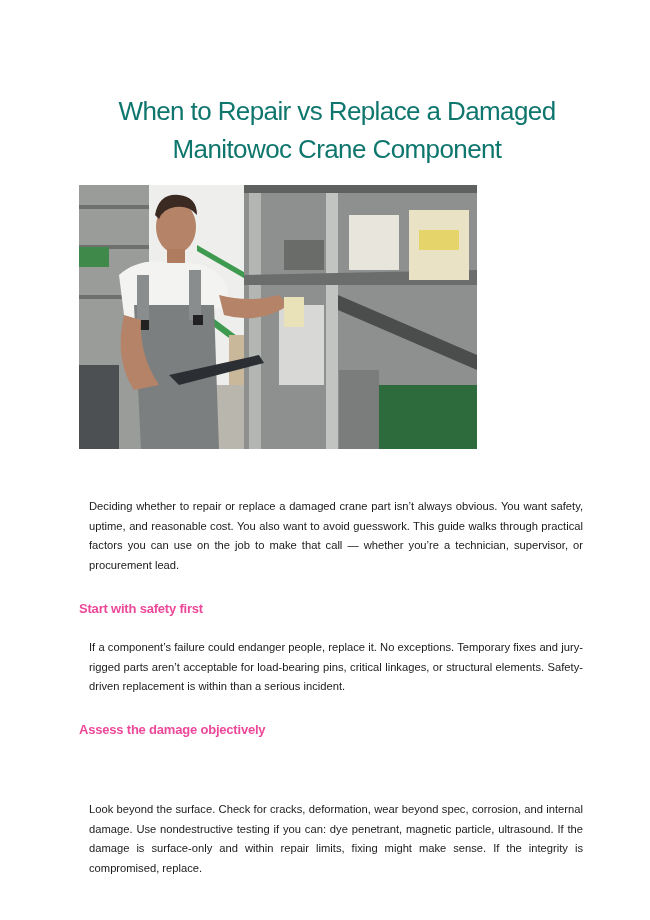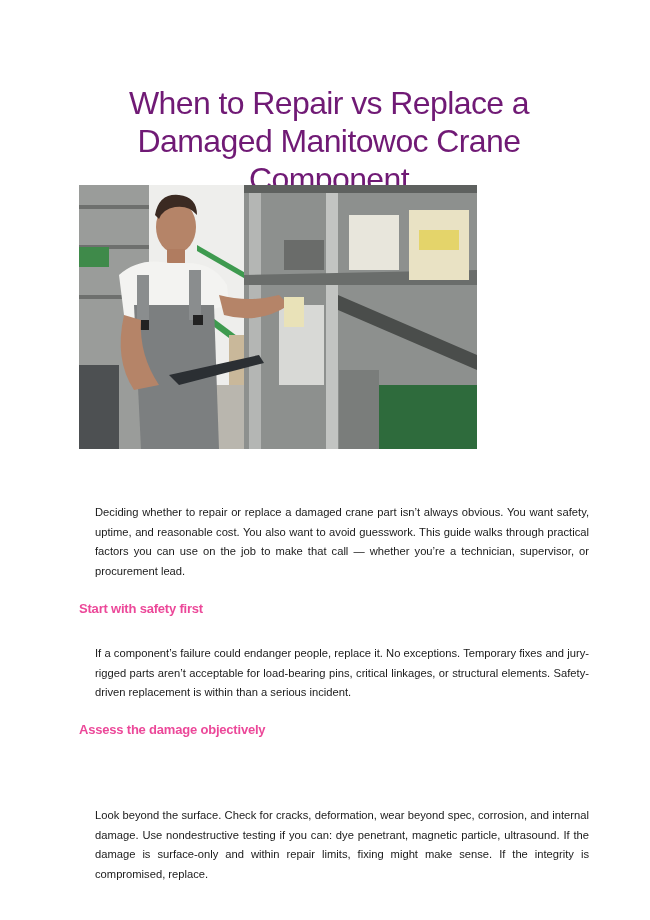--- a/index.html
+++ b/index.html
@@ -1,29 +1,29 @@
 <!DOCTYPE html>
 <html><head>
   <meta charset="utf-8">
   <style>
     html, body { margin: 0; padding: 0; background: #ffffff; }
     body { width: 650px; height: 920px; position: relative; overflow: hidden; color: #111111; }
     .title {
       position: absolute; left: 60px; top: 80px; width: 530px;
-      font-family: "Liberation Sans", sans-serif; font-size: 32px; line-height: 38px;
-      text-align: center; color: #701a75; letter-spacing: -0.6px; margin: 4px; font-weight: normal;
+      font-family: "Liberation Sans", sans-serif; font-size: 26px; line-height: 38px;
+      text-align: center; color: #0f766e; letter-spacing: -0.6px; margin: 12px; font-weight: normal;
     }
     .photo {
       position: absolute; left: 79px; top: 185px; width: 398px; height: 264px;
       overflow: hidden; background: #d9dad8;
     }
     .body-text {
       position: absolute; left: 79px; width: 494px;
       font-family: "Liberation Sans", sans-serif; font-size: 11.2px; line-height: 19.5px;
-      text-align: justify; color: #1a1a1a; margin: 16px;
+      text-align: justify; color: #1a1a1a; margin: 10px;
     }
     .heading {
       position: absolute; left: 79px; width: 494px;
       font-family: "Liberation Sans", sans-serif; font-size: 13px; font-weight: bold;
       color: #ec4899; margin: 0; letter-spacing: -0.2px;
     }
   </style>
 </head>
 <body>
 

